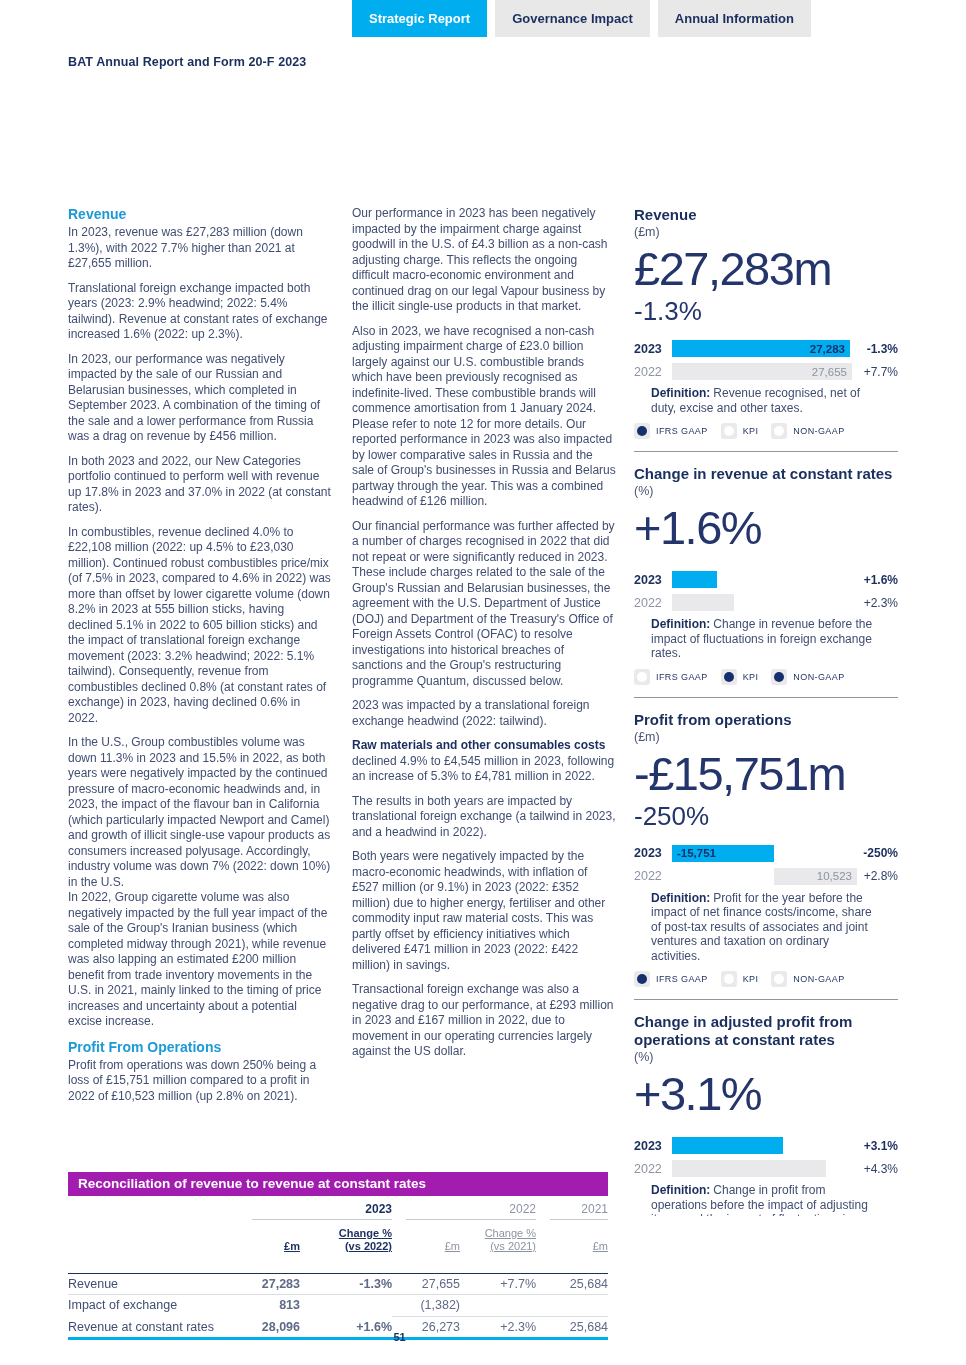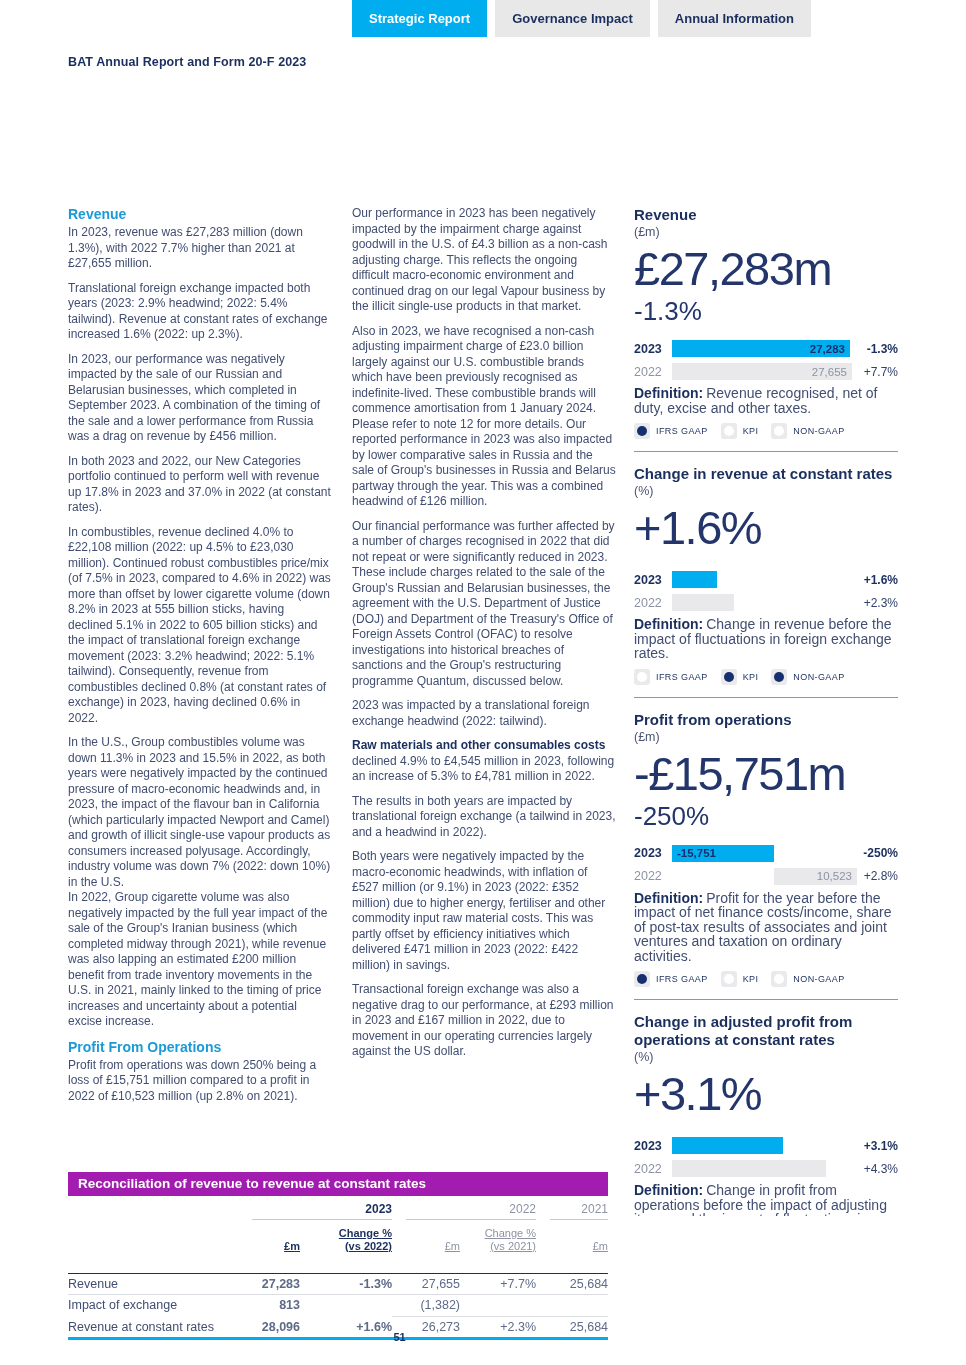--- a/index.html
+++ b/index.html
@@ -40,21 +40,21 @@
   .bar{height:17px;display:flex;align-items:center;}
   .bar.accent{background:#00AEEF;}
   .bar.gray{background:#E9E9EB;}
   .in-val{font-size:11.5px;padding:0 5px;white-space:nowrap;}
   .in-val.right{margin-left:auto;}
   .in-val.navy{font-weight:700;color:#16306E;}
   .in-val.grayv{color:#8C93A3;}
   .bar-pct{width:46px;text-align:right;font-size:12px;}
   .bar-pct.p23{font-weight:700;color:#1B2F5E;}
   .bar-pct.p22{color:#30406B;}
-  .def{margin:5px 0 8px;font-size:14px;line-height:14.5px;color:#414E72;}
+  .def{margin:5px 17px 8px;font-size:12px;line-height:14.5px;color:#414E72;}
   .def .dl{font-weight:700;color:#1B2F5E;margin-right:3px;}
   .legend{display:flex;align-items:center;}
   .leg-item{display:flex;align-items:center;margin-right:13px;font-size:9px;font-weight:400;
             letter-spacing:.4px;color:#1B2F5E;white-space:nowrap;}
   .marker{width:16px;height:16px;border-radius:3px;background:#EAEAEC;display:flex;align-items:center;
           justify-content:center;margin-right:6px;}
   .marker .dot{width:10px;height:10px;border-radius:50%;background:#ffffff;}
   .marker[data-active="true"] .dot{background:#16306E;}
 
   

